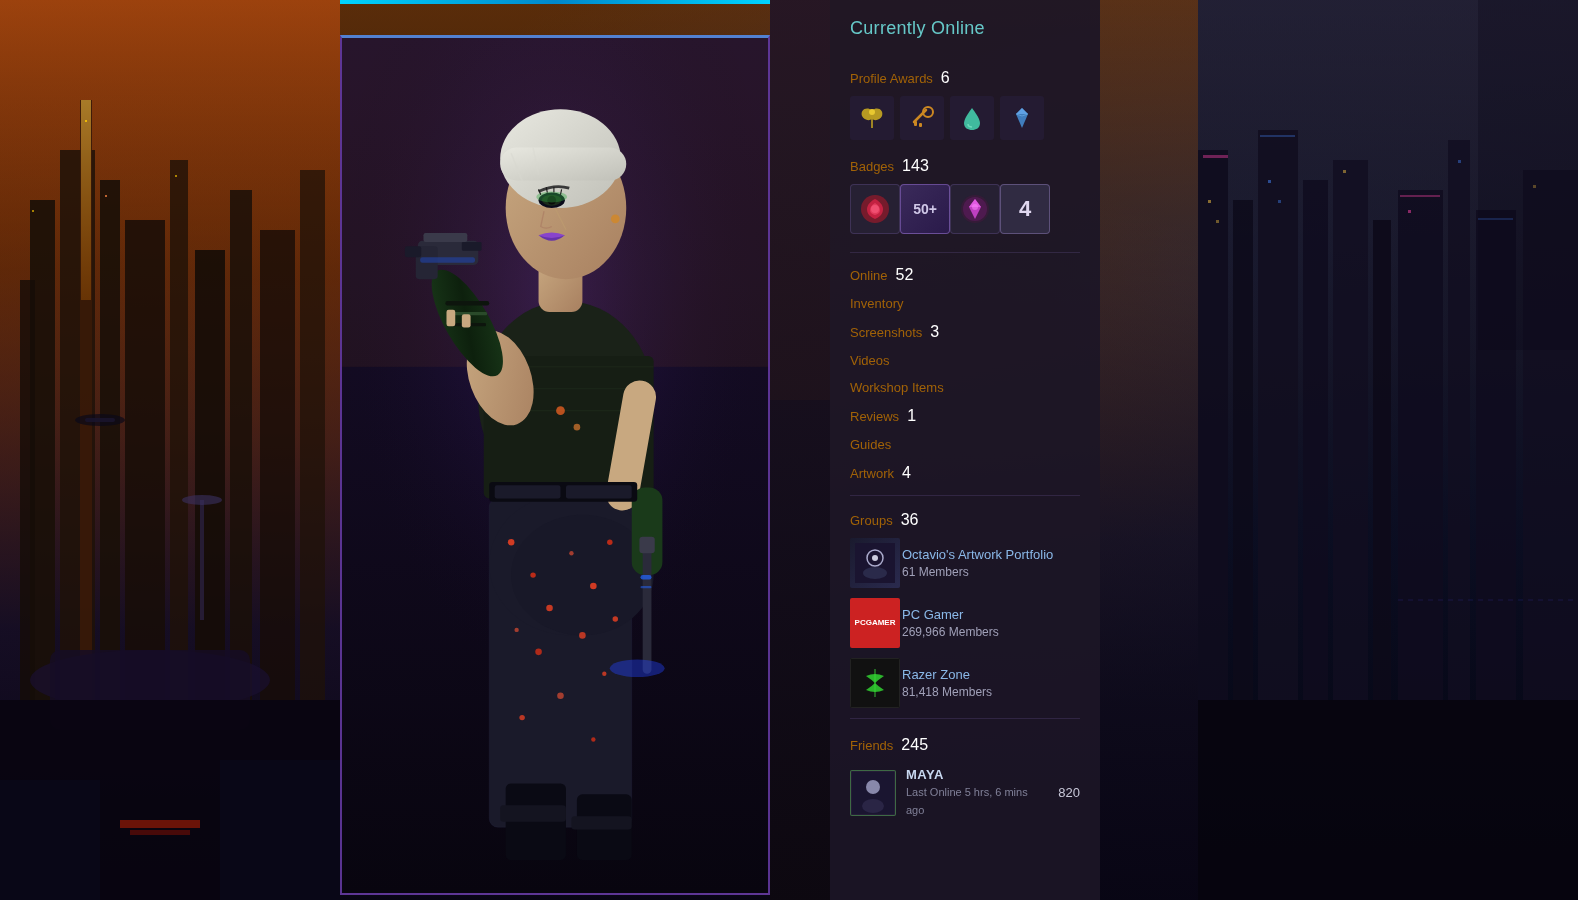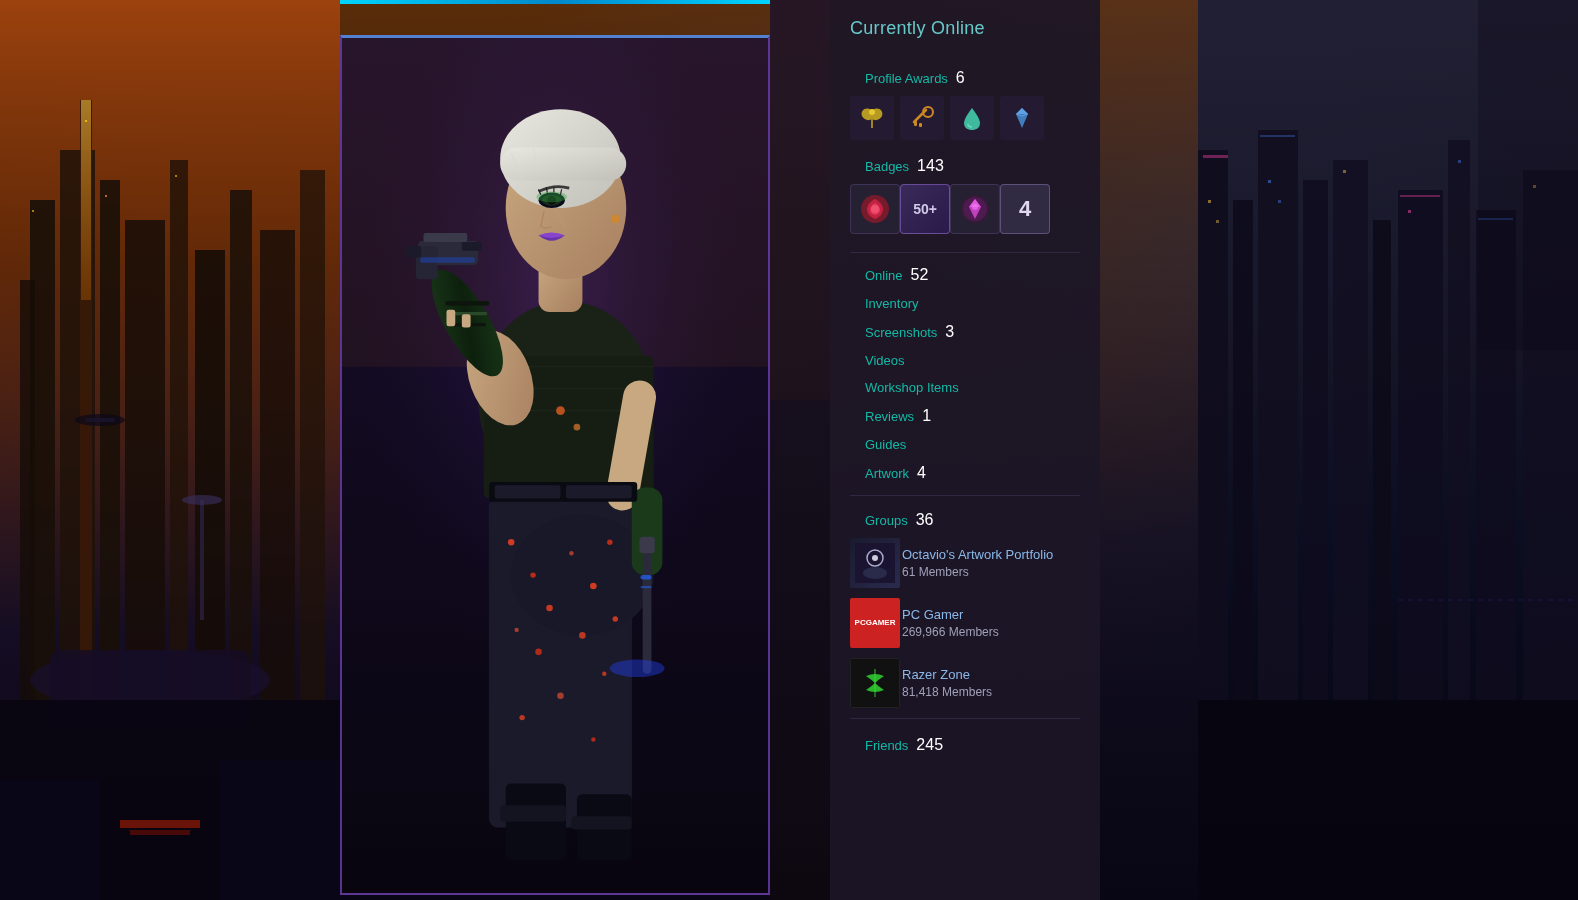--- a/index.html
+++ b/index.html
@@ -113,25 +113,24 @@
     }
 
     .section-row {
       display: flex;
       align-items: center;
       margin-bottom: 6px;
       padding: 3px 0;
     }
 
     .section-label {
-      color: #14b8a6;
+      color: #a16207;
       font-size: 13px;
       font-weight: 400;
       cursor: pointer;
-      margin-left: 15px;
     }
 
     .section-count {
       color: #ffffff;
       font-size: 16px;
       font-weight: 300;
       margin-left: 8px;
     }
 
     .awards-grid {
@@ -790,17 +789,31 @@
       </div>
 
       <div class="divider"></div>
 
       <div class="friends-section">
         <div class="section-row">
           <span class="section-label">Friends</span>
           <span class="section-count">245</span>
         </div>
 
+        <div class="friend-item">
+          <div class="friend-avatar">
+            <svg width="42" height="42" viewBox="0 0 42 42">
+              <rect width="42" height="42" fill="#1a1530"></rect>
+              <circle cx="21" cy="15" r="7" fill="#8888aa"></circle>
+              <ellipse cx="21" cy="34" rx="11" ry="7" fill="#2a2545"></ellipse>
+            </svg>
+          </div>
+          <div class="friend-info">
+            <span class="friend-name">MAYA</span>
+            <span class="friend-status">Last Online 5 hrs, 6 mins ago</span>
+          </div>
+          <span class="friend-score">820</span>
+        </div>
       </div>
 
     </div>
   </div>
 </div>
 
 </body></html>

